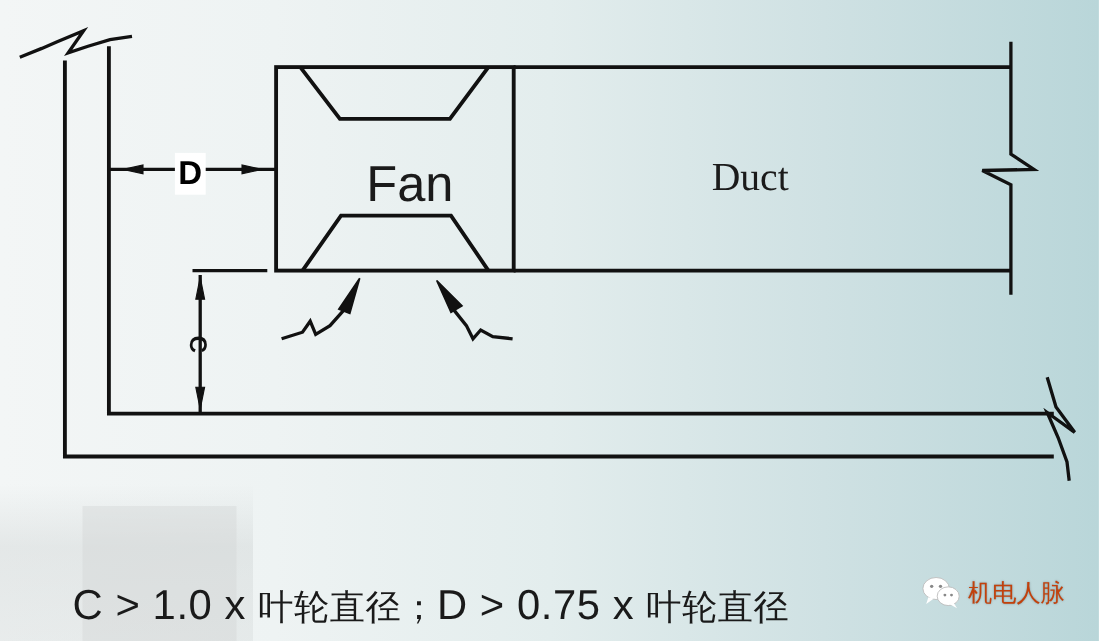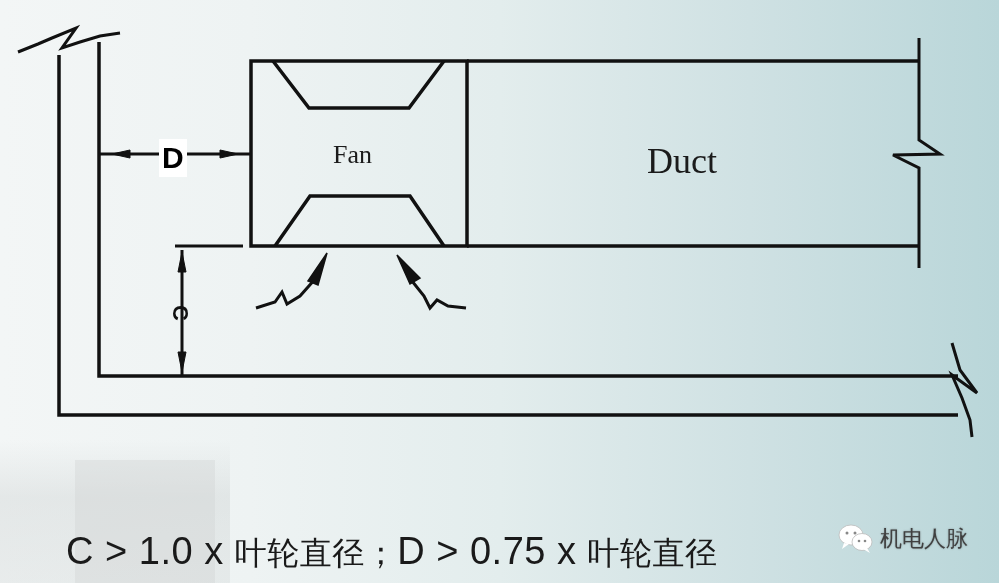--- a/index.html
+++ b/index.html
@@ -13,38 +13,38 @@
       background: linear-gradient(180deg, rgba(200,205,205,0.0) 0%, rgba(200,205,205,0.35) 40%, rgba(200,205,205,0.25) 100%);
     }
     .bg-ghost-box {
       position: absolute; left: 75px; top: 460px; width: 140px; height: 123px;
       background: rgba(205,210,210,0.35);
     }
     svg.diagram { position: absolute; left: 0; top: 0; }
     .label {
       position: absolute; color: #1b1b1b; white-space: nowrap;
     }
-    .fan-label { left: 333px; top: 140px; font-size: 26px; font-family: Liberation Serif, serif; }
+    .fan-label { left: 333px; top: 140px; font-size: 46px; }
     .duct-label { left: 647px; top: 140px; font-size: 36px; font-family: Liberation Serif, serif; }
     .d-label {
       left: 159px; top: 139px; font-size: 30px; font-weight: bold;
       background: #ffffff; padding: 0 3px; line-height: 38px; color: #000;
     }
     .c-label {
       left: 172px; top: 300px; font-size: 22px; font-weight: bold; color: #111;
       transform: rotate(90deg); transform-origin: center;
     }
     .caption {
       position: absolute; left: 66px; top: 530px; font-size: 38px; color: #1a1a1a;
       white-space: nowrap; letter-spacing: 0.5px;
     }
     .caption .cn { font-family: Liberation Mono, monospace; font-size: 32px; }
     .watermark {
       position: absolute; left: 838px; top: 524px; display: flex; align-items: center;
-      color: #404040; font-size: 22px; text-shadow: 0 0 2px rgba(0,0,0,0.35); justify-content: space-between;
+      color: #c2410c; font-size: 22px; text-shadow: 0 0 2px rgba(0,0,0,0.35); justify-content: space-between;
     }
     .watermark .wechat { width: 36px; height: 30px; position: relative; margin-right: 6px; }
   </style>
 </head>
 <body>
 
 <div class="bg-ghost"></div>
 <div class="bg-ghost-box"></div>
 
 <svg class="diagram" width="999" height="583" viewBox="0 0 999 583">

